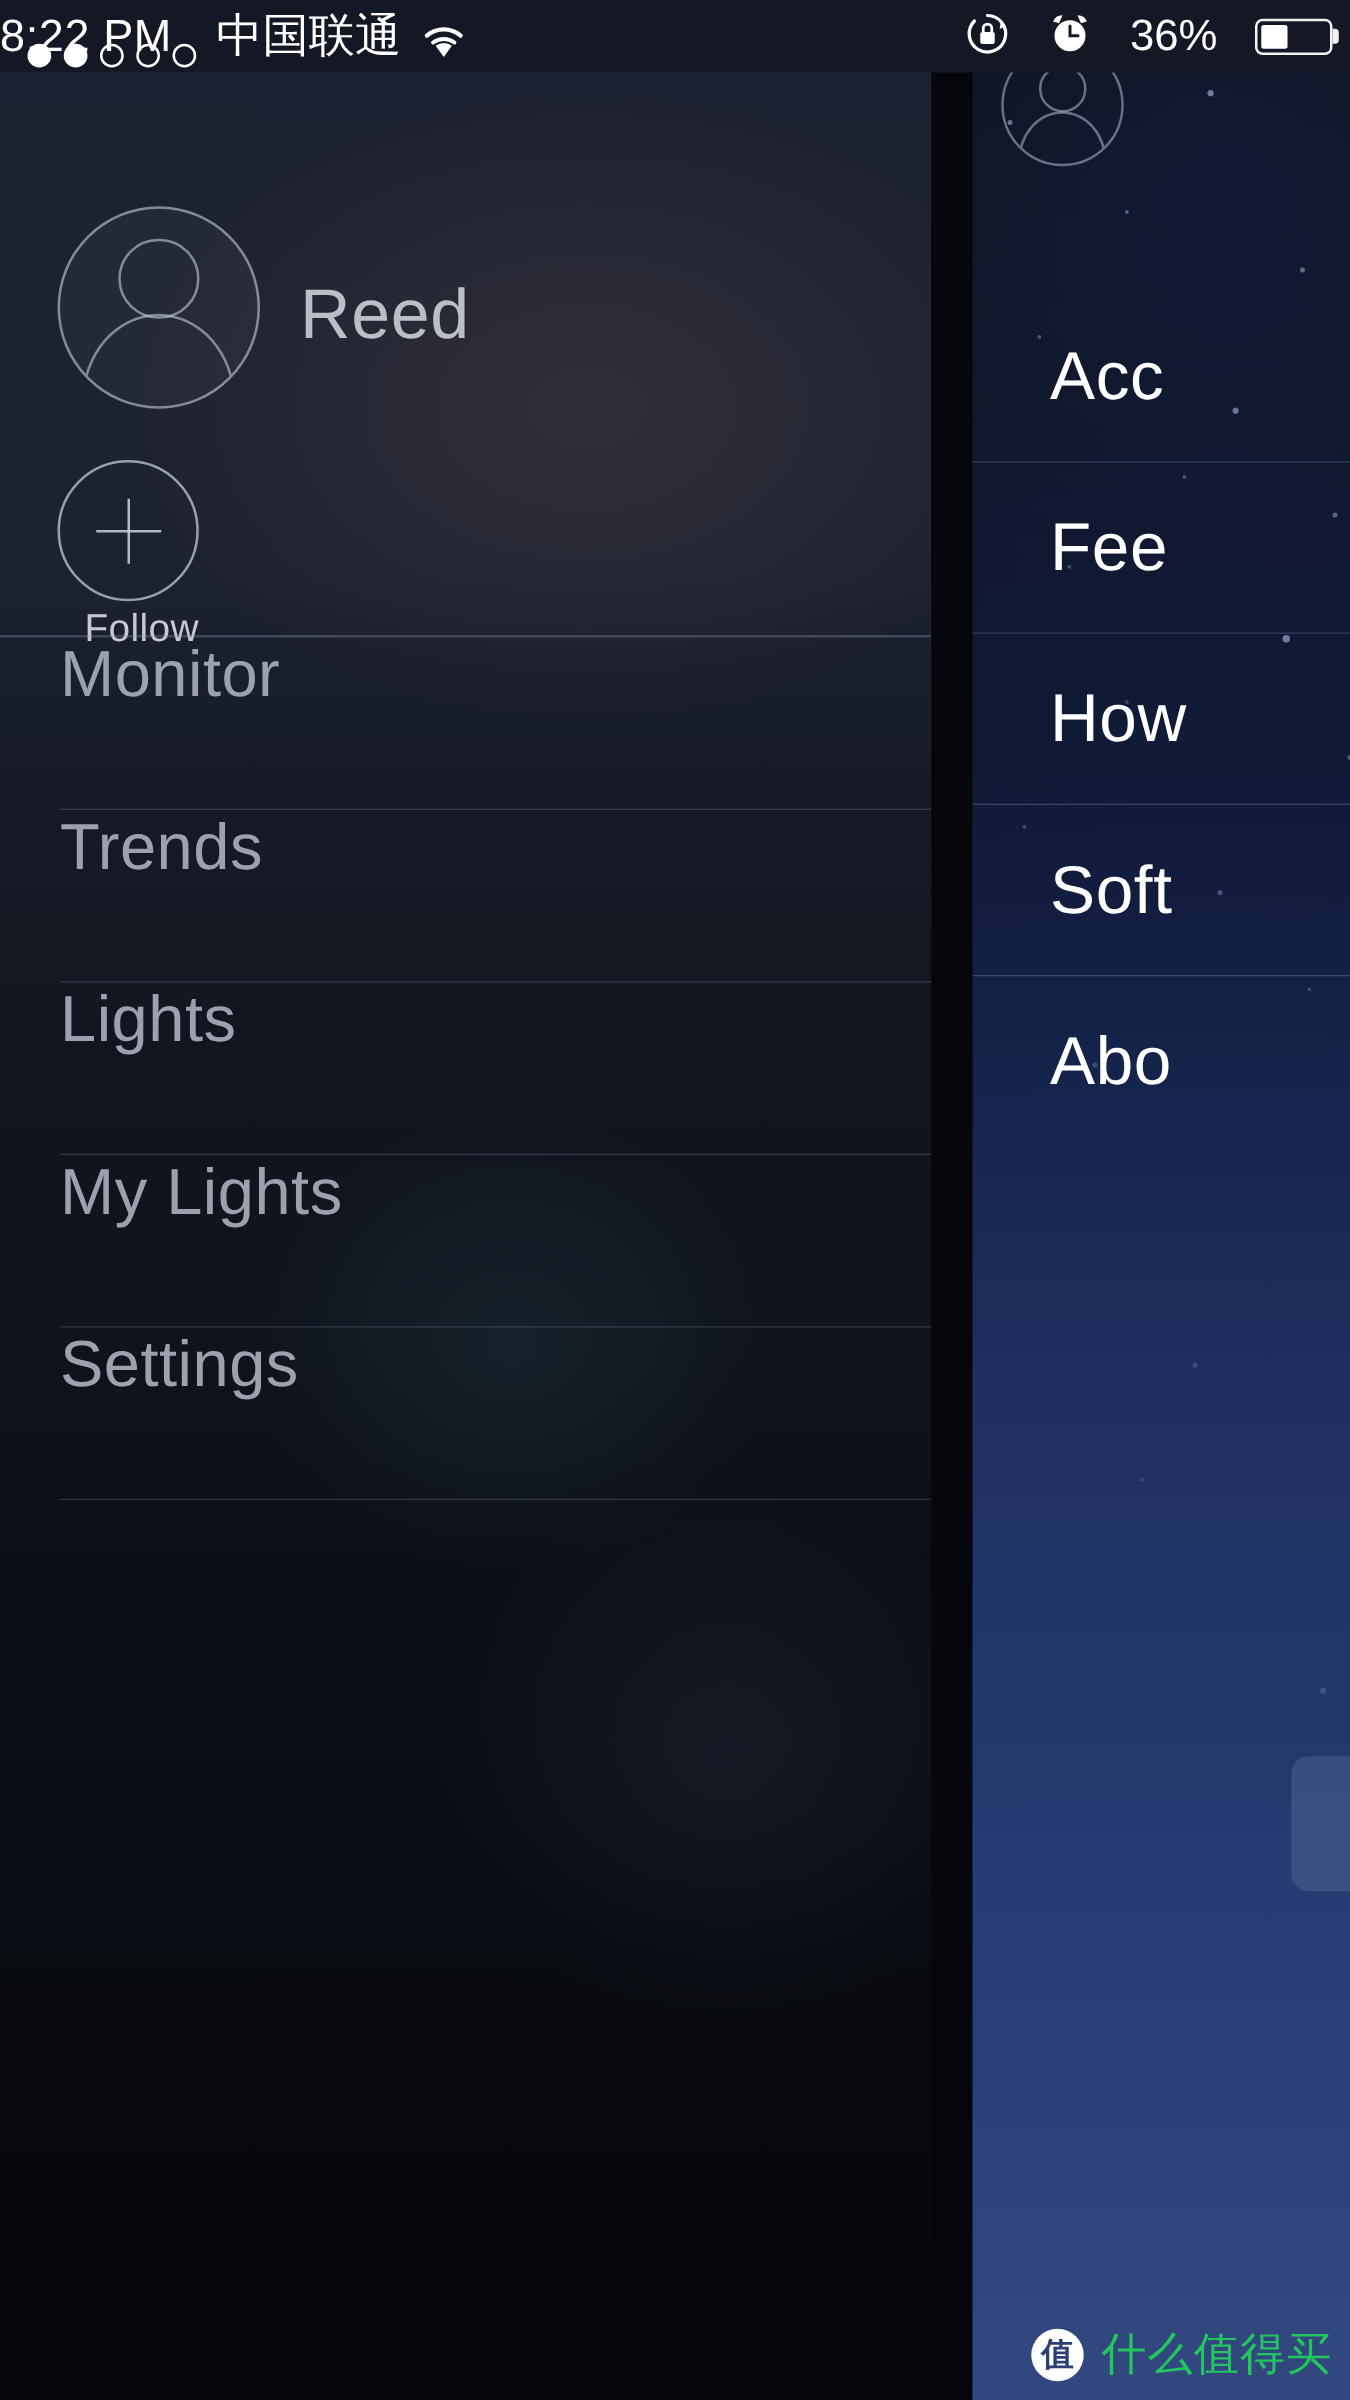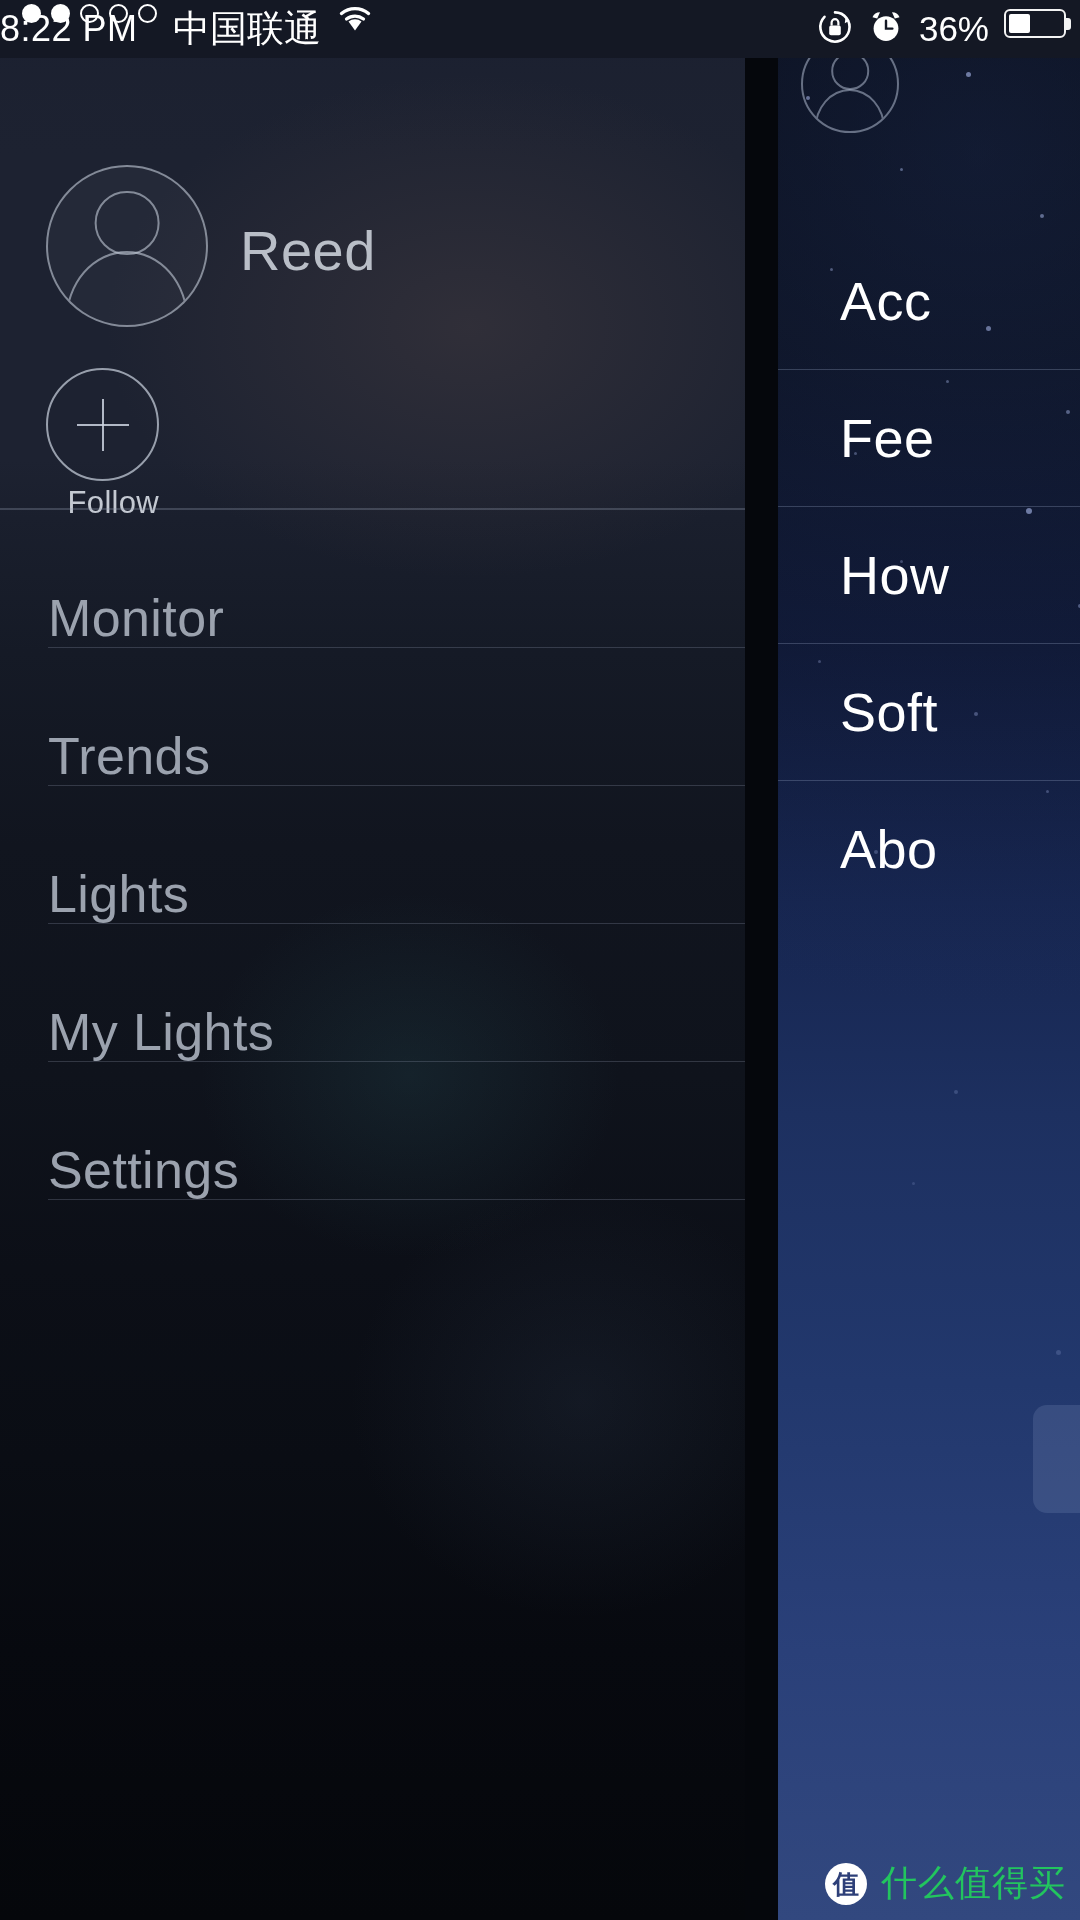--- a/index.html
+++ b/index.html
@@ -142,21 +142,21 @@
     left:0; top:0;
     width:1080px;
     height:58px;
     z-index: 40;
     display:flex;
     align-items:center;
     color:#ffffff;
     background: linear-gradient(180deg, #141824 0%, #141824 100%);
   }
   .sb-left {
-    display:flex; align-items:flex-start;
+    display:flex; align-items:flex-end;
     margin-left:22px;
     gap:0;
   }
   .sb-dots { display:flex; align-items:center; gap:10px; margin-right:16px; }
   .sb-dot {
     width:19px; height:19px; border-radius:50%;
     border:2px solid #ffffff; box-sizing:border-box;
   }
   .sb-dot.on { background:#ffffff; }
   .sb-carrier {
@@ -169,21 +169,22 @@
     position:absolute;
     left:0; right:0;
     font-size:36px;
     font-weight:500;
     letter-spacing:0.5px;
   }
   .sb-right {
     position:absolute;
     right:14px;
     display:flex;
-    gap:15px;
+    align-items:center;
+    gap:30px;
   }
   .sb-batt-pct { font-size:35px; font-weight:400; letter-spacing:0px; }
   .batt {
     position:relative;
     width:62px; height:29px;
     border:2px solid rgba(255,255,255,0.95);
     border-radius:6px;
     box-sizing:border-box;
     display:flex; align-items:center;
   }
@@ -285,21 +286,21 @@
   
   .menu {
     position:absolute;
     left:0; top:510px;
     width:745px;
   }
   .menu-item {
     position:relative;
     height:138px;
     display:flex;
-    align-items:flex-end;
+    align-items:flex-start;
     padding-left:48px;
     box-sizing:border-box;
   }
   .menu-item .mlabel {
     font-size:52px;
     color:#9ba2ae;
     font-weight:400;
     letter-spacing:0.4px;
     white-space:nowrap;
   }

